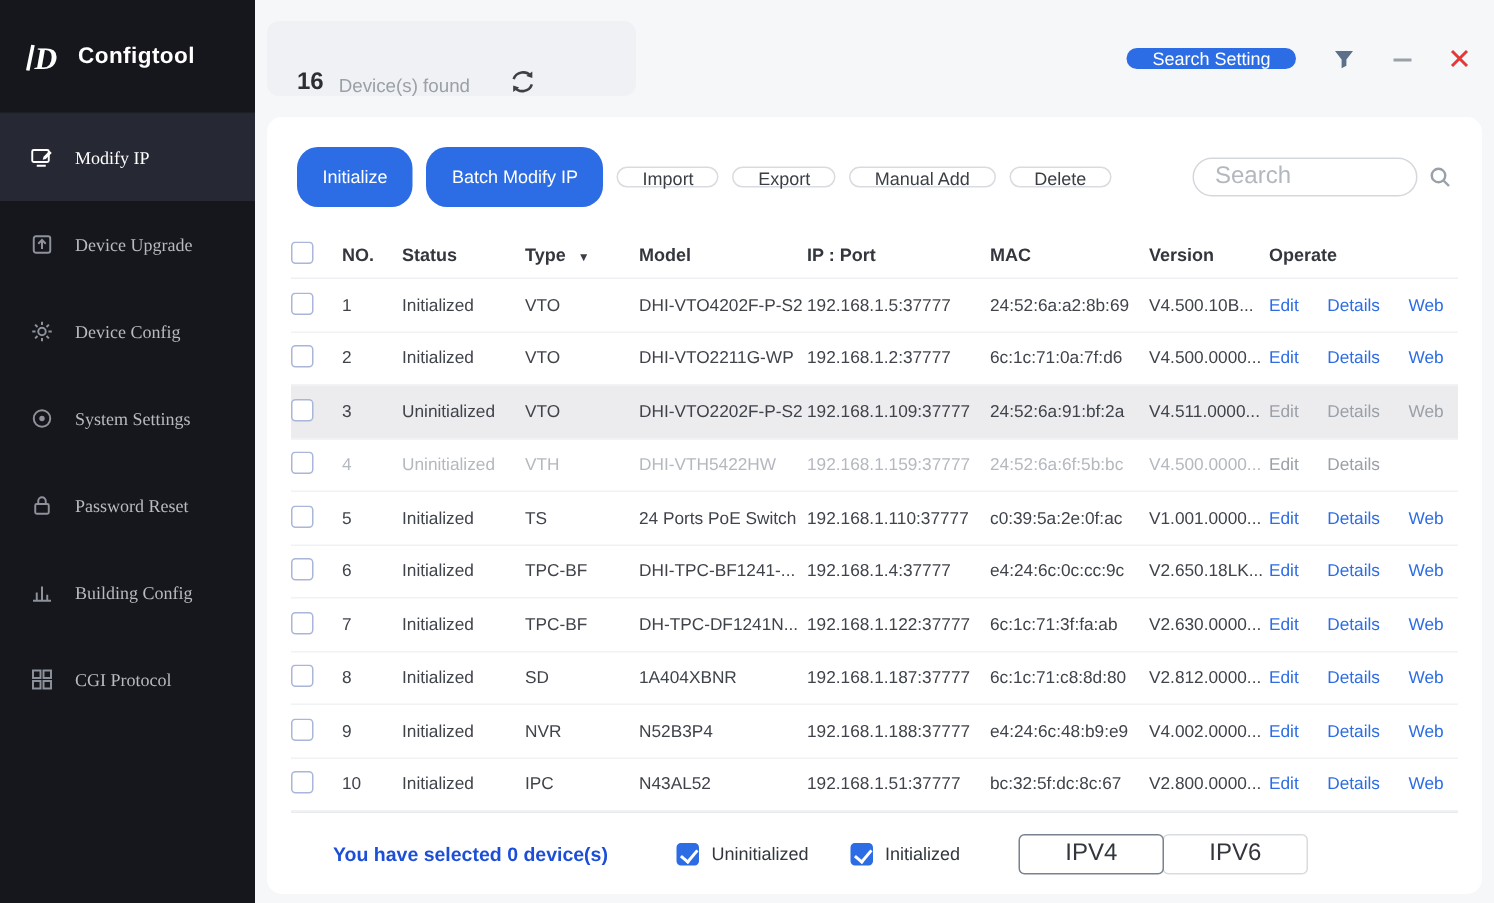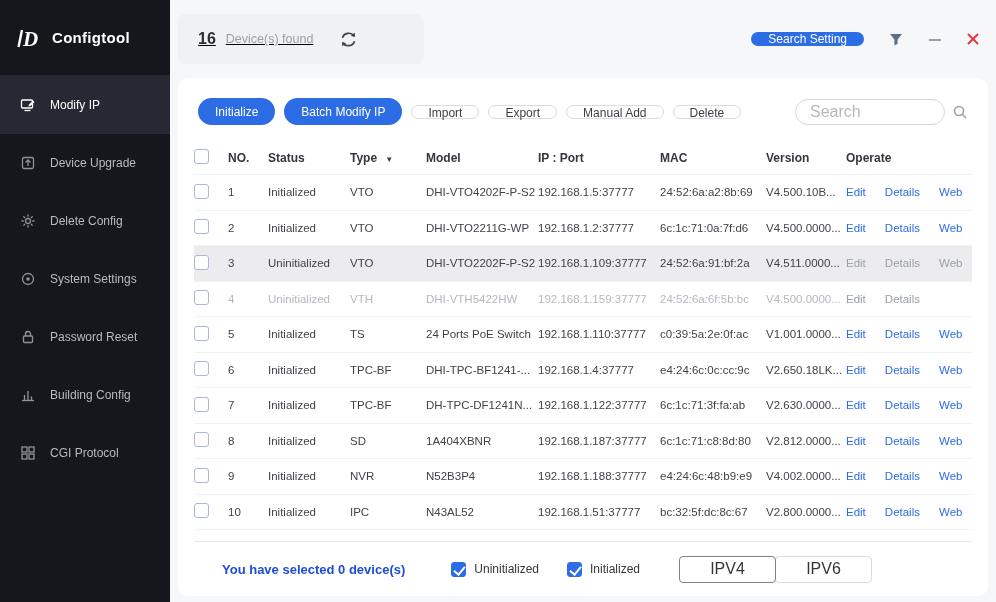--- a/index.html
+++ b/index.html
@@ -12,44 +12,44 @@
   *{box-sizing:border-box;margin:0;padding:0;}
   html,body{width:996px;height:602px;overflow:hidden;}
   body{font-family:"Liberation Sans","DejaVu Sans",sans-serif;background:#f6f7f9;}
   .app{display:flex;width:996px;height:602px;}
 
   
   .sidebar{width:170px;flex-shrink:0;background:var(--sidebar-bg);color:#b7bac1;display:flex;flex-direction:column;}
   .logo-row{height:76px;display:flex;align-items:center;gap:10px;padding-left:16px;border-bottom:1px solid rgba(255,255,255,.07);}
   .logo-title{color:#fff;font-size:15px;font-weight:700;letter-spacing:.3px;}
   .nav{display:flex;flex-direction:column;}
-  .nav-item{height:58px;display:flex;align-items:center;gap:14px;padding-left:20px;font-size:12px;cursor:pointer;}
+  .nav-item{height:58px;display:flex;align-items:center;gap:14px;padding-left:20px;font-size:12px;cursor:pointer;font-family:Liberation Serif, serif;}
   .nav-item svg{flex-shrink:0;color:#8e929b;}
   .nav-item.active{background:var(--sidebar-active);color:#fff;}
   .nav-item.active svg{color:#fff;}
 
   
   .main{flex:1;display:flex;flex-direction:column;background:#f6f7f9;min-width:0;}
   .topbar{height:78px;display:flex;align-items:center;padding:0 16px 0 8px;}
-  .device-banner{background:#f0f1f4;border-radius:8px;height:50px;display:flex;align-items:center;gap:10px;padding:0 20px;min-width:246px;text-decoration:underline;}
+  .device-banner{background:#f0f1f4;border-radius:8px;height:50px;display:flex;align-items:flex-end;gap:10px;padding:0 20px;min-width:246px;}
   .device-count{font-size:16px;font-weight:700;color:#2b2e33;}
   .device-count-label{font-size:12.5px;color:#9aa0a8;}
   .refresh-btn{margin-left:16px;cursor:pointer;display:flex;align-items:center;}
   .topbar-right{margin-left:auto;display:flex;align-items:center;gap:24px;}
   .btn{border:none;cursor:pointer;font-family:inherit;}
   .btn-primary{background:var(--accent);color:#fff;font-size:12px;height:14px;padding:0 17px;border-radius:13px;}
   .winctl{display:flex;align-items:center;cursor:pointer;}
 
   
   .card{flex:1;background:#fff;border-radius:10px;margin:0 8px 6px 8px;padding:18px 16px 0 16px;display:flex;flex-direction:column;min-height:0;}
 
   
   .toolbar{display:flex;align-items:center;gap:9px;margin:2px 4px 16px 4px;}
   .btn-outline{background:#fff;border:1px solid #d8dbe0;color:#3b3f45;font-size:12px;height:14px;padding:0 16px;border-radius:14px;}
-  .toolbar .btn-primary{height:27px;border-radius:14px;}
+  .toolbar .btn-primary{height:40px;border-radius:14px;}
   .toolbar-spacer{flex:1;}
   .search-wrap{display:flex;align-items:center;gap:7px;}
   .search-input{width:150px;height:26px;border:1px solid #d4d7dc;border-radius:13px;padding:0 14px;font-size:16px;color:#3b3f45;outline:none;font-family:inherit;}
   .search-input::placeholder{color:#b3b8bf;}
 
   
   .table{--cols:34px 40px 82px 76px 112px 122px 106px 80px 1fr;display:flex;flex-direction:column;min-height:0;}
   .thead,.trow{display:grid;grid-template-columns:var(--cols);align-items:center;}
   .thead{height:34px;font-size:12px;font-weight:700;color:#33373d;border-bottom:1px solid #eef0f3;}
   .trow{height:35.5px;border-bottom:1px solid #f0f2f4;font-size:11.5px;color:#3f434a;}
@@ -101,21 +101,21 @@
           <rect x="2.5" y="2.5" width="11" height="11" rx="1.5"></rect>
           <path d="M8 11V5.5M5.5 7.5L8 5l2.5 2.5"></path>
         </svg>
         <span>Device Upgrade</span>
       </div>
       <div class="nav-item">
         <svg width="16" height="16" viewBox="0 0 16 16" fill="none" stroke="currentColor" stroke-width="1.3">
           <circle cx="8" cy="8" r="2.5"></circle>
           <path d="M8 1.5v2.2M8 12.3v2.2M1.5 8h2.2M12.3 8h2.2M3.4 3.4l1.6 1.6M11 11l1.6 1.6M12.6 3.4L11 5M5 11l-1.6 1.6"></path>
         </svg>
-        <span>Delete Config</span>
+        <span>Device Config</span>
       </div>
       <div class="nav-item">
         <svg width="16" height="16" viewBox="0 0 16 16" fill="none" stroke="currentColor" stroke-width="1.3">
           <circle cx="8" cy="8" r="5.5"></circle>
           <circle cx="8" cy="8" r="1.8" fill="currentColor" stroke="none"></circle>
         </svg>
         <span>System Settings</span>
       </div>
       <div class="nav-item">
         <svg width="16" height="16" viewBox="0 0 16 16" fill="none" stroke="currentColor" stroke-width="1.3">

